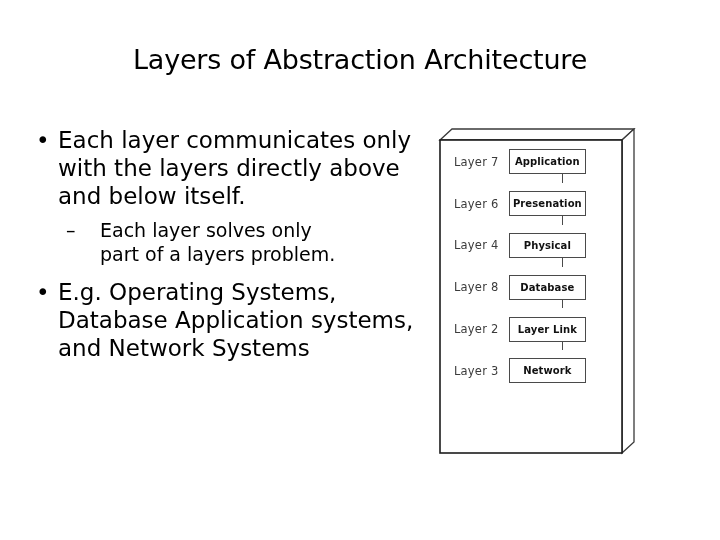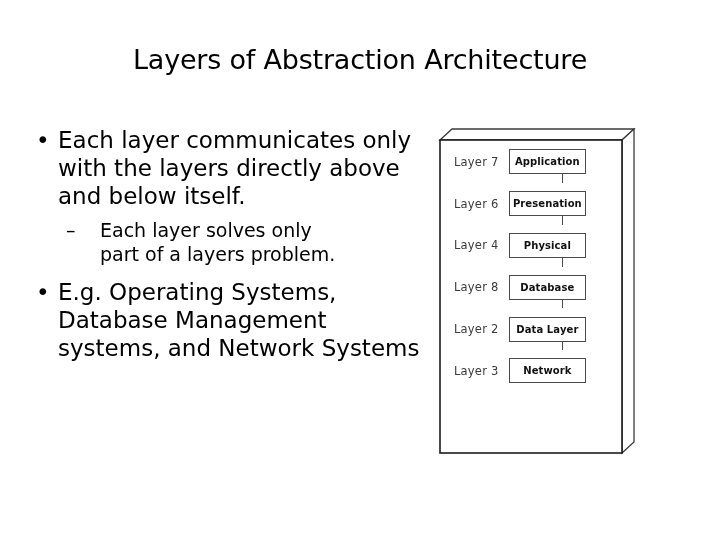--- a/index.html
+++ b/index.html
@@ -176,21 +176,21 @@
   </div>
 
   <div class="bullet-l2">
     <span class="marker">–</span>
     <span class="btext">Each layer solves only</span>
     <span class="btext cont">part of a layers problem.</span>
   </div>
 
   <div class="bullet-l1 gap-before-b2">
     <span class="marker">•</span>
-    <span class="btext">E.g. Operating Systems, Database Management systems, and Network Systems</span>
+    <span class="btext">E.g. Operating Systems, Database Application systems, and Network Systems</span>
   </div>
 
 </div>
 
 <div class="diagram">
 
   <svg class="slab" viewBox="0 0 200 330">
 
     <polygon points="4,12 16,1 198,1 186,12" fill="#ffffff" stroke="#3a3a3a" stroke-width="1.3"></polygon>
 
@@ -222,21 +222,21 @@
 
 
       <div class="layer-row">
         <div class="layer-label">Layer 8</div>
         <div class="layer-box">Database</div>
         <div class="connector" style="top:25px;height:17px;"></div>
       </div>
 
       <div class="layer-row">
         <div class="layer-label">Layer 2</div>
-        <div class="layer-box">Data Layer</div>
+        <div class="layer-box">Layer Link</div>
         <div class="connector" style="top:25px;height:17px;"></div>
       </div>
 
       <div class="layer-row">
         <div class="layer-label">Layer 3</div>
         <div class="layer-box">Network</div>
       </div>
 
     </div>
   </div>

